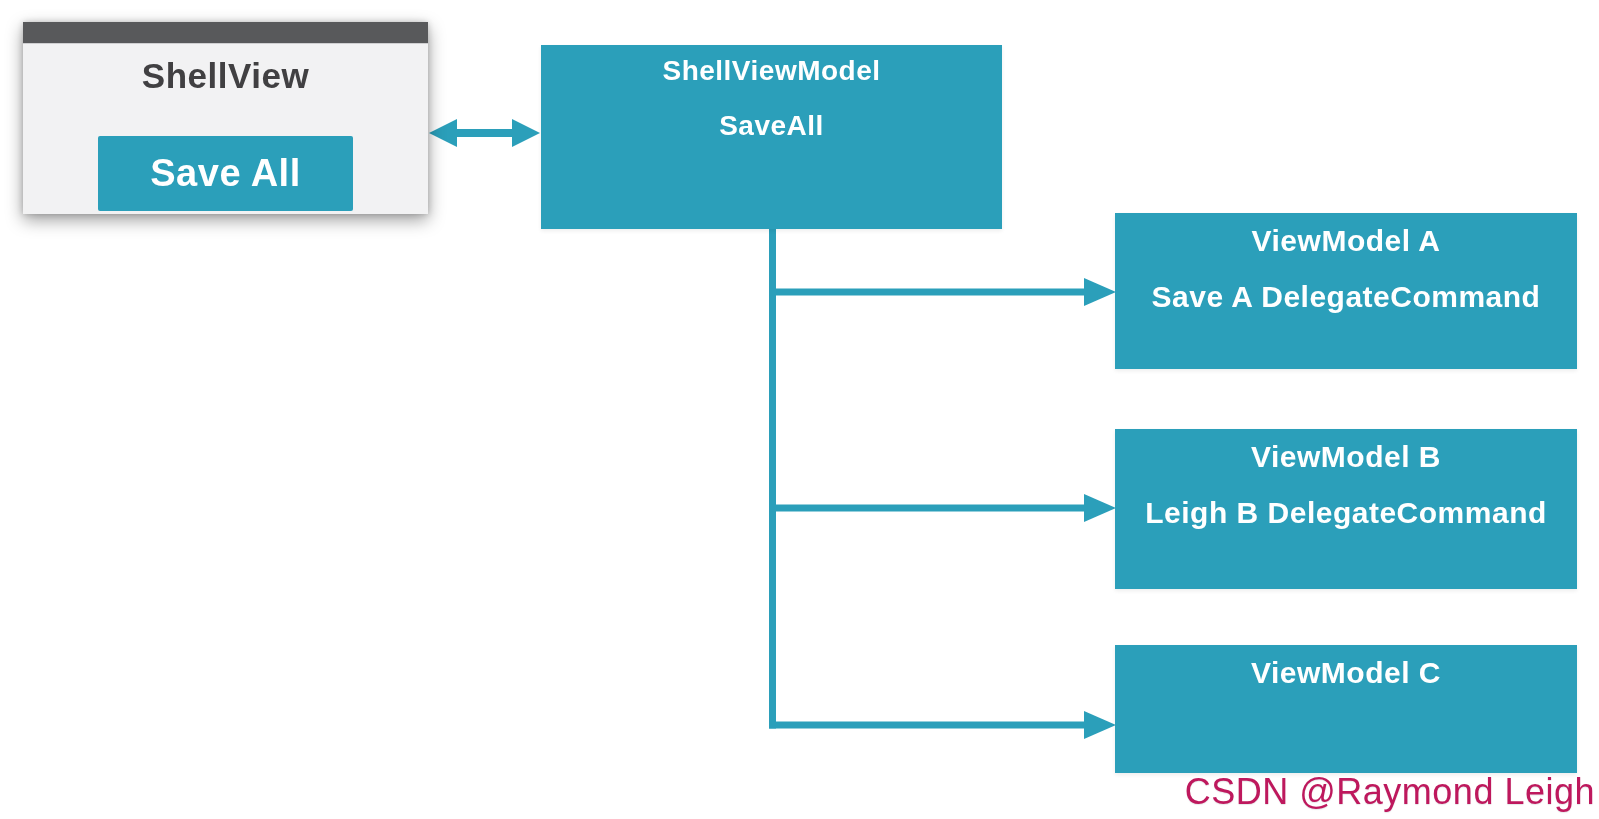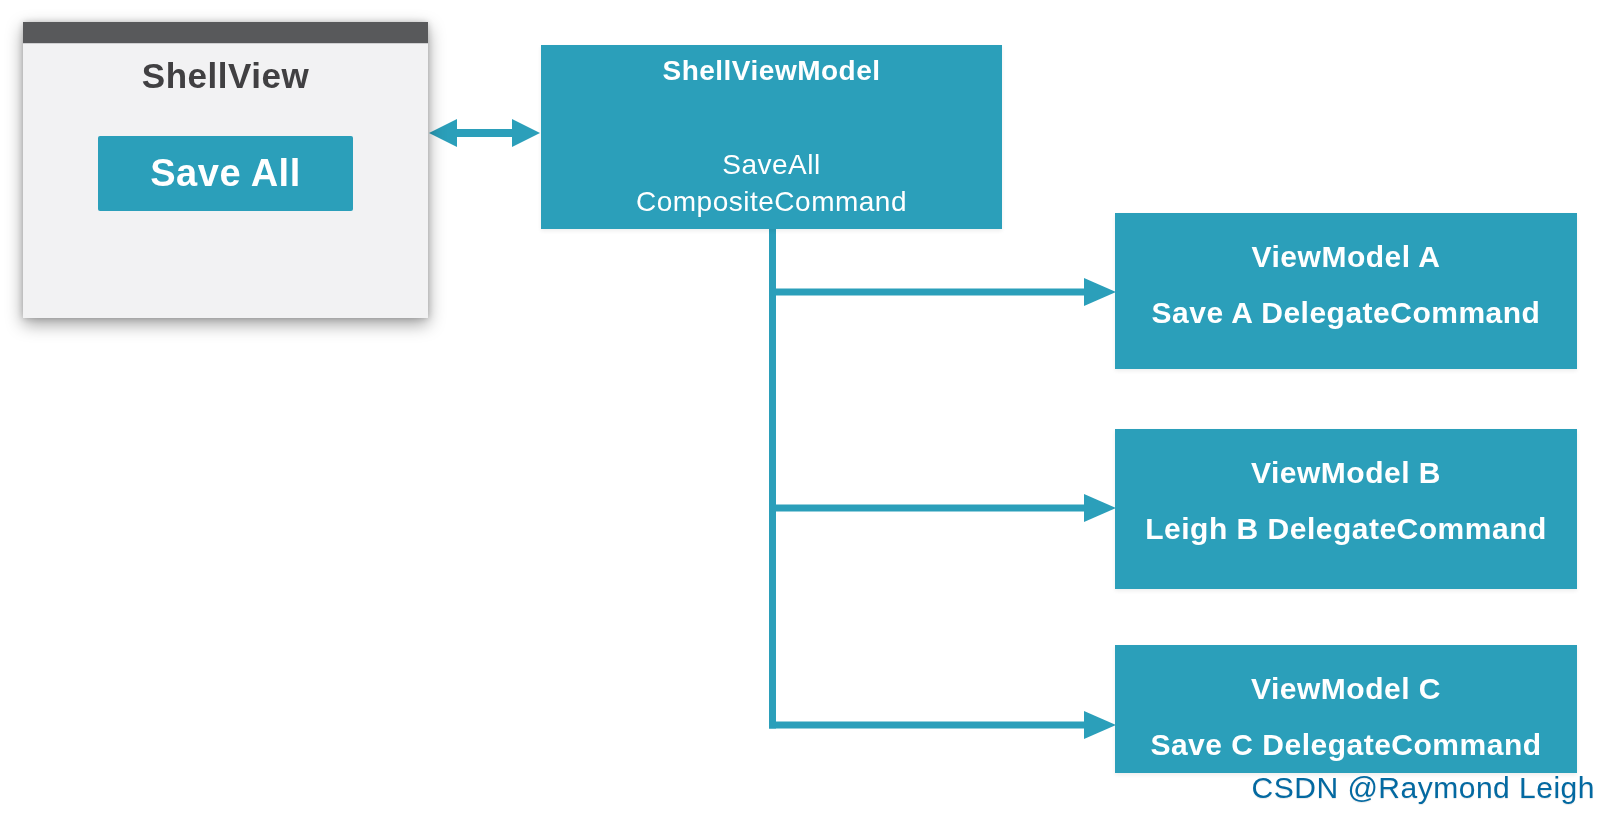--- a/index.html
+++ b/index.html
@@ -15,21 +15,21 @@
     background: #ffffff;
     overflow: hidden;
   }
 
   
   .window {
     position: absolute;
     left: 23px;
     top: 22px;
     width: 405px;
-    height: 296px;
+    height: 192px;
     background: #F2F2F3;
     box-shadow: 0 6px 16px rgba(0,0,0,0.38), 0 0 6px rgba(0,0,0,0.18);
   }
   .titlebar {
     width: 100%;
     height: 22px;
     background: #58595B;
     border-bottom: 1px solid #cfcfd1;
     box-sizing: border-box;
   }
@@ -83,40 +83,39 @@
     width: 461px;
     height: 176px;
     padding-top: 8px;
     box-sizing: content-box;
   }
   #shellviewmodel-box .node-title {
     font-size: 28px;
     line-height: 35px;
   }
   #shellviewmodel-box .node-cmd-group {
-    margin-top: 58px;
+    margin-top: 19px;
     font-size: 28px;
     line-height: 37px;
-    font-weight: normal;
+    font-weight: bold;
     letter-spacing: 0.5px;
   }
 
   .vm-box {
     left: 1115px;
     width: 462px;
     padding-top: 9px;
     box-sizing: border-box;
   }
   #vm-a { top: 213px; height: 156px; }
   #vm-b { top: 429px; height: 160px; }
   #vm-c { top: 645px; height: 128px; }
   .vm-box .node-title {
     font-size: 30px;
     line-height: 38px;
-    margin-top: 16px;
   }
   .vm-box .node-cmd {
     margin-top: 18px;
     font-size: 30px;
     line-height: 38px;
   }
 
   
   #connectors {
     position: absolute;
@@ -126,23 +125,23 @@
     height: 819px;
     pointer-events: none;
   }
   #connectors .stroke { fill: #2B9FBA; }
 
   
   #watermark {
     position: absolute;
     right: 4px;
     top: 771px;
-    font-size: 30px;
-    letter-spacing: 0.5px;
-    color: #0369a1;
+    font-size: 36px;
+    letter-spacing: 0.5px;
+    color: #be185d;
     text-shadow: 0 1px 1px rgba(90,100,110,0.15);
     white-space: nowrap;
   }
 </style>
 </head>
 <body>
 
 <div id="canvas">
 
   <svg id="connectors" viewBox="0 0 1599 819" xmlns="http://www.w3.org/2000/svg">
@@ -176,34 +175,32 @@
     <div class="window-body">
       <div class="window-title">ShellView</div>
       <button class="save-all-btn">Save All</button>
     </div>
   </div>
 
   <div class="node" id="shellviewmodel-box">
     <div class="node-title">ShellViewModel</div>
     <div class="node-cmd-group">
       <div>SaveAll</div>
-      <div>CompositeCommand</div>
     </div>
   </div>
 
   <div class="node vm-box" id="vm-a">
     <div class="node-title">ViewModel A</div>
     <div class="node-cmd">Save A DelegateCommand</div>
   </div>
 
   <div class="node vm-box" id="vm-b">
     <div class="node-title">ViewModel B</div>
     <div class="node-cmd">Leigh B DelegateCommand</div>
   </div>
 
   <div class="node vm-box" id="vm-c">
     <div class="node-title">ViewModel C</div>
-    <div class="node-cmd">Save C DelegateCommand</div>
   </div>
 
   <div id="watermark">CSDN @Raymond Leigh</div>
 
 </div>
 
 </body></html>

